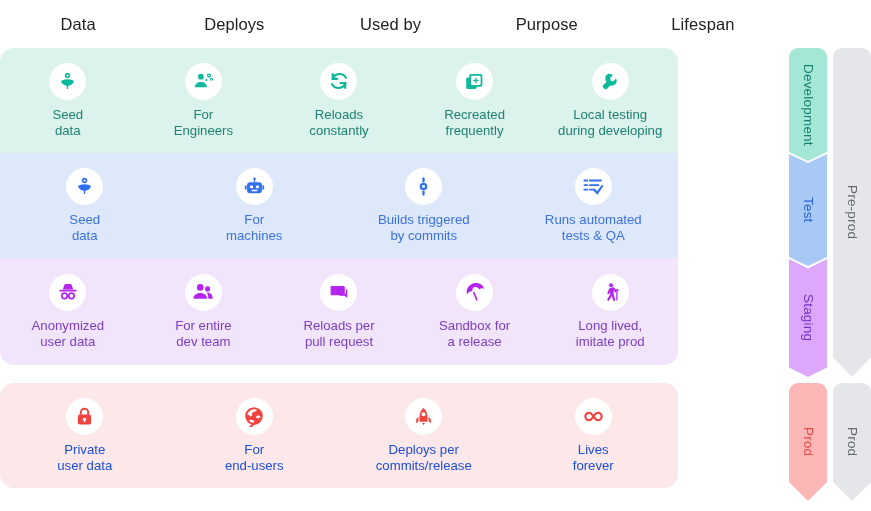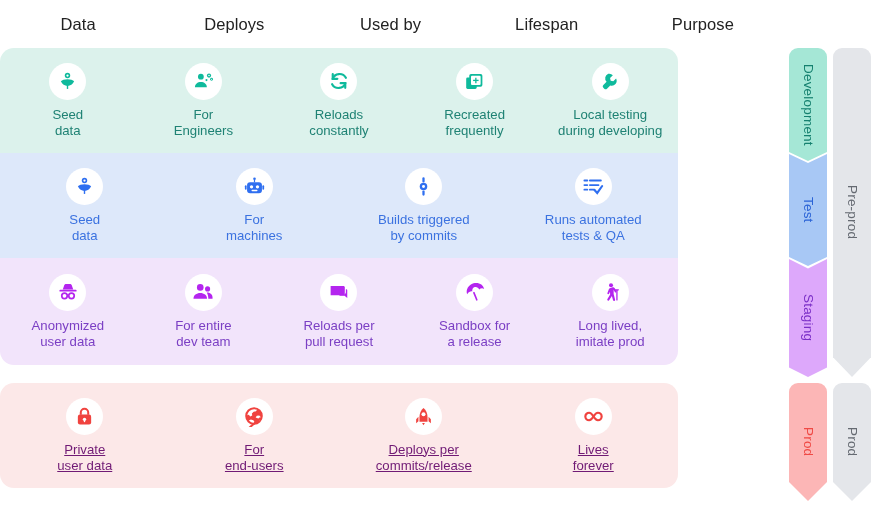--- a/index.html
+++ b/index.html
@@ -52,21 +52,21 @@
   .icon-circle svg { display: block; }
   .cell-label {
     font-size: 13.2px;
     line-height: 16px;
     text-align: center;
     white-space: pre-line;
   }
   .row-dev     .cell-label { color: #1f8274; }
   .row-test    .cell-label { color: #3b72e0; }
   .row-staging .cell-label { color: #7b3fc4; }
-  .row-prod    .cell-label { color: #701a75; text-decoration: underline; }
+  .row-prod    .cell-label { color: #1d4ed8; }
 
   
   .env-col { position: absolute; left: 789px; width: 38px; }
   .chev {
     position: absolute; left: 0; width: 38px;
     display: flex; align-items: center; justify-content: center;
   }
   .chev-label {
     writing-mode: vertical-rl;
     font-size: 13.5px;
@@ -127,22 +127,22 @@
 </style>
 </head>
 <body>
 
 <div class="board">
 
   <div class="header-row">
     <div class="header-cell">Data</div>
     <div class="header-cell">Deploys</div>
     <div class="header-cell">Used by</div>
+    <div class="header-cell">Purpose</div>
     <div class="header-cell">Lifespan</div>
-    <div class="header-cell">Purpose</div>
   </div>
 
   <div class="row row-dev">
     <div class="cell">
       <span class="icon-circle">
         <svg width="21" height="21" viewBox="0 0 24 24" fill="#0fba9c">
             <circle cx="12" cy="5.2" r="3.1"></circle>
             <circle cx="12" cy="5.2" r="1.3" fill="#fff"></circle>
             <path d="M12 9.5c-3.4 0-6.2 1-7.6 2.2 1.6 3.3 4.3 5.3 7.6 5.3s6-2 7.6-5.3C18.2 10.5 15.4 9.5 12 9.5z"></path>
             <path d="M11.2 12h1.6v8.5h-1.6z"></path>

